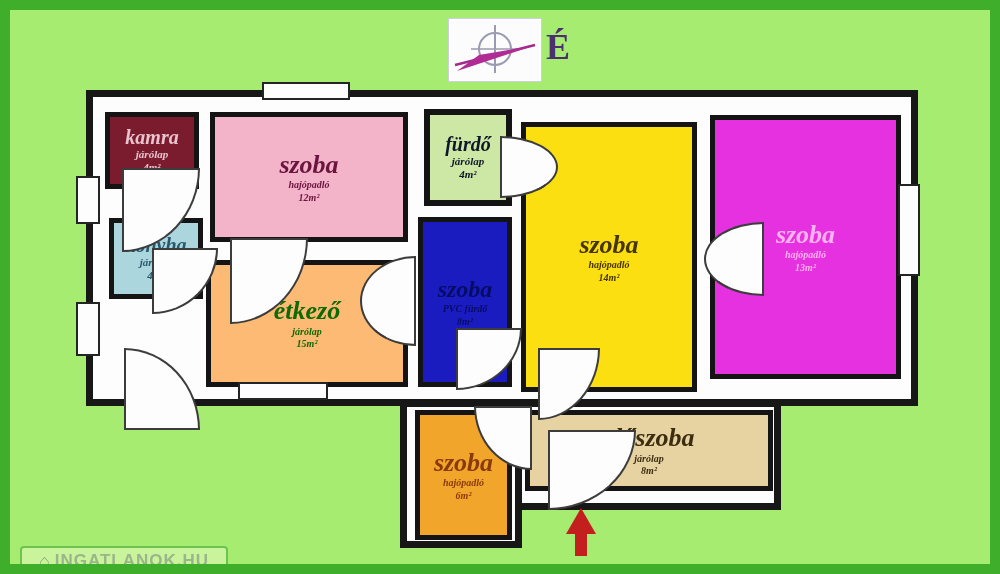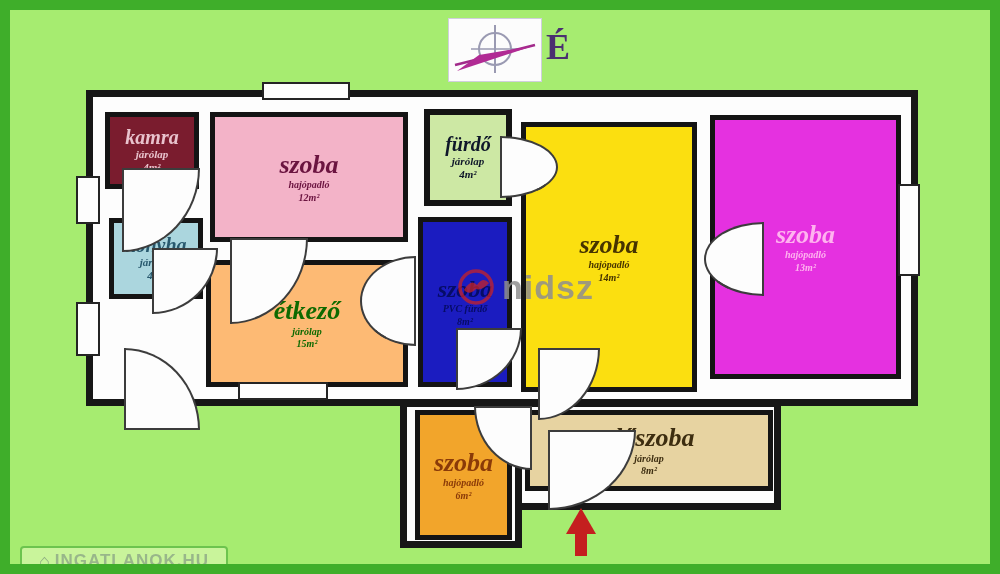--- a/index.html
+++ b/index.html
@@ -175,27 +175,20 @@
     <svg width="90" height="60" viewBox="0 0 90 60">
       <circle cx="46" cy="30" r="16" fill="none" stroke="#9a9ab2" stroke-width="2"></circle>
       <line x1="46" y1="6" x2="46" y2="54" stroke="#9a9ab2" stroke-width="2"></line>
       <line x1="22" y1="30" x2="70" y2="30" stroke="#9a9ab2" stroke-width="1.5"></line>
       <line x1="6" y1="46" x2="86" y2="26" stroke="#a12a8a" stroke-width="2.5"></line>
       <polygon points="8,52 84,27 30,36" fill="#b12b94"></polygon>
     </svg>
   </div>
   <div id="north-label">É</div>
 
-  <div id="watermark">
-    <svg width="40" height="42" viewBox="0 0 40 42">
-      <circle cx="20" cy="21" r="16" fill="none" stroke="#cc2222" stroke-width="3.5" opacity="0.85"></circle>
-      <path d="M8 24 Q15 12 21 19 Q27 10 33 17 Q26 25 20 23 Q13 30 8 24 Z" fill="#cc2222" opacity="0.85"></path>
-    </svg>
-    <span class="wm-text">nidsz</span>
-  </div>
 
   <div id="entrance-arrow">
     <div class="head"></div>
     <div class="stem"></div>
   </div>
 
   <div id="site-badge">
     <span class="house">⌂</span>
     <span class="label">INGATLANOK.HU</span>
   </div>

